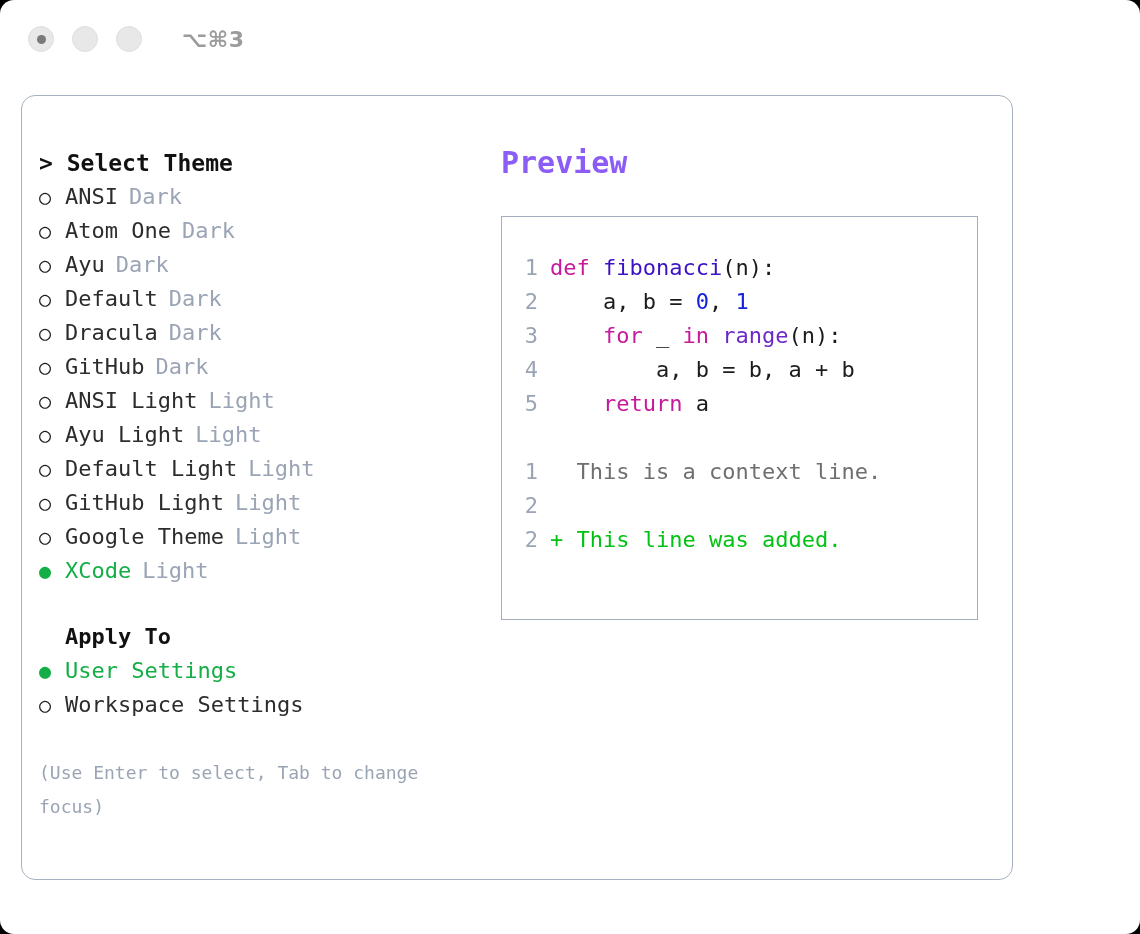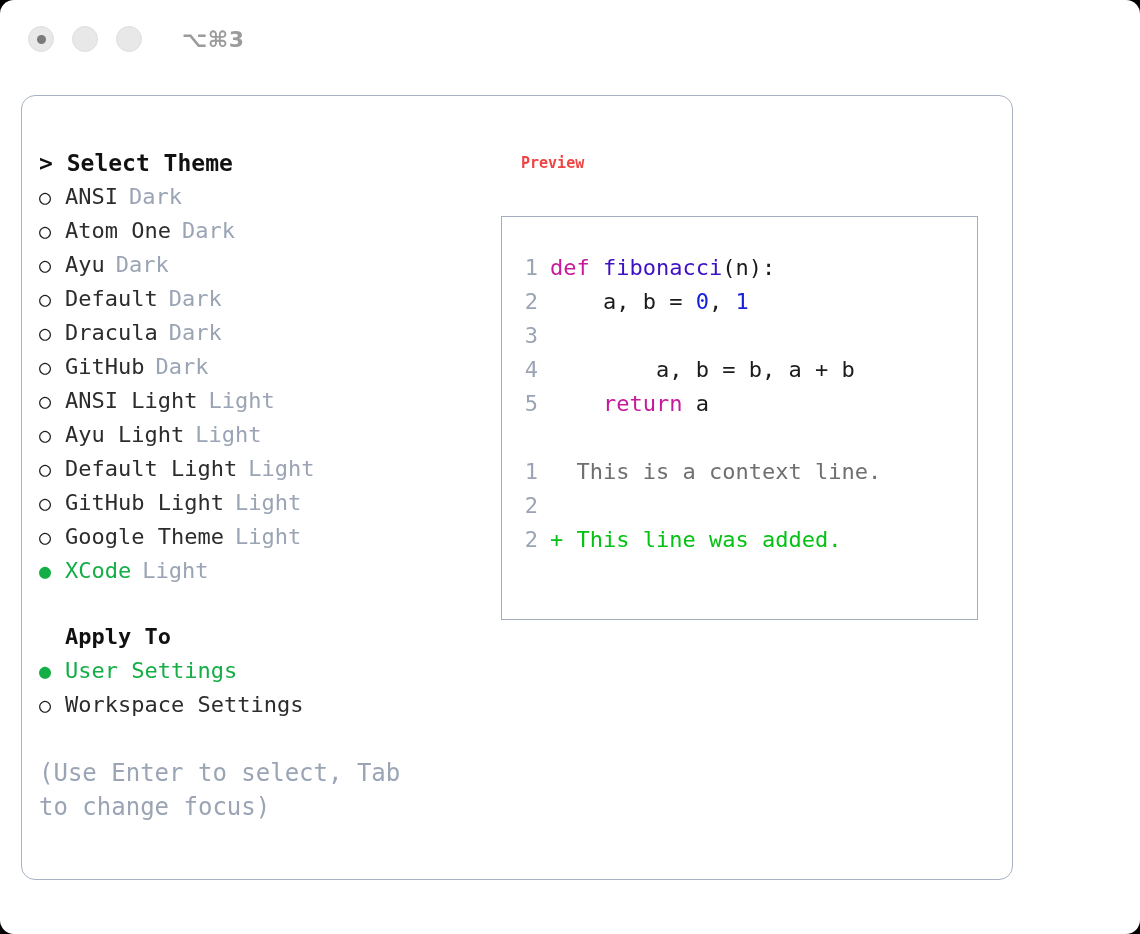--- a/index.html
+++ b/index.html
@@ -113,40 +113,39 @@
     color: #111111;
     line-height: 34px;
     padding-left: 26px;
     margin-top: 32px;
     white-space: pre;
   }
 
   .hint {
     margin-top: 34px;
     color: #9aa4b4;
-    font-size: 24px;
+    font-size: 18px;
     line-height: 34px;
     width: 400px;
     white-space: pre-wrap;
   }
 
   
   .right-col {
     position: absolute;
     left: 479px;
     top: 50px;
     width: 490px;
   }
   .preview-title {
-    font-size: 15px;
-    font-weight: bold;
-    color: #ef4444;
-    line-height: 34px;
-    white-space: pre;
-    margin-left: 20px;
+    font-size: 30px;
+    font-weight: bold;
+    color: #8b5cf6;
+    line-height: 34px;
+    white-space: pre;
   }
   .preview-box {
     margin-top: 36px;
     width: 477px;
     height: 404px;
     border: 1.6px solid #a3adbd;
     background: #ffffff;
     padding: 34px 0 0 0;
   }
   .code-line {
@@ -222,21 +221,21 @@
         <div class="hint">(Use Enter to select, Tab to change focus)</div>
       </div>
 
       <div class="right-col">
         <div class="preview-title">Preview</div>
 
         <div class="preview-box">
           <div id="code-sample">
               <div class="code-line"><span class="lineno">1</span><span class="codetext"><span class="kw">def</span><span class="plain"> </span><span class="fn">fibonacci</span><span class="plain">(n):</span></span></div>
               <div class="code-line"><span class="lineno">2</span><span class="codetext"><span class="plain">    a, b = </span><span class="num">0</span><span class="plain">, </span><span class="num">1</span></span></div>
-              <div class="code-line"><span class="lineno">3</span></div>
+              <div class="code-line"><span class="lineno">3</span><span class="codetext"><span class="plain">    </span><span class="kw">for</span><span class="plain"> _ </span><span class="kw">in</span><span class="plain"> </span><span class="bi">range</span><span class="plain">(n):</span></span></div>
               <div class="code-line"><span class="lineno">4</span><span class="codetext"><span class="plain">        a, b = b, a + b</span></span></div>
               <div class="code-line"><span class="lineno">5</span><span class="codetext"><span class="plain">    </span><span class="kw">return</span><span class="plain"> a</span></span></div>
             </div>
           <div class="gap"></div>
           <div id="diff-sample">
               <div class="code-line"><span class="lineno">1</span><span class="diff-ctx">  This is a context line.</span></div>
               <div class="code-line"><span class="lineno">2</span></div>
               <div class="code-line"><span class="lineno">2</span><span class="diff-add">+ This line was added.</span></div>
             </div>
         </div>

